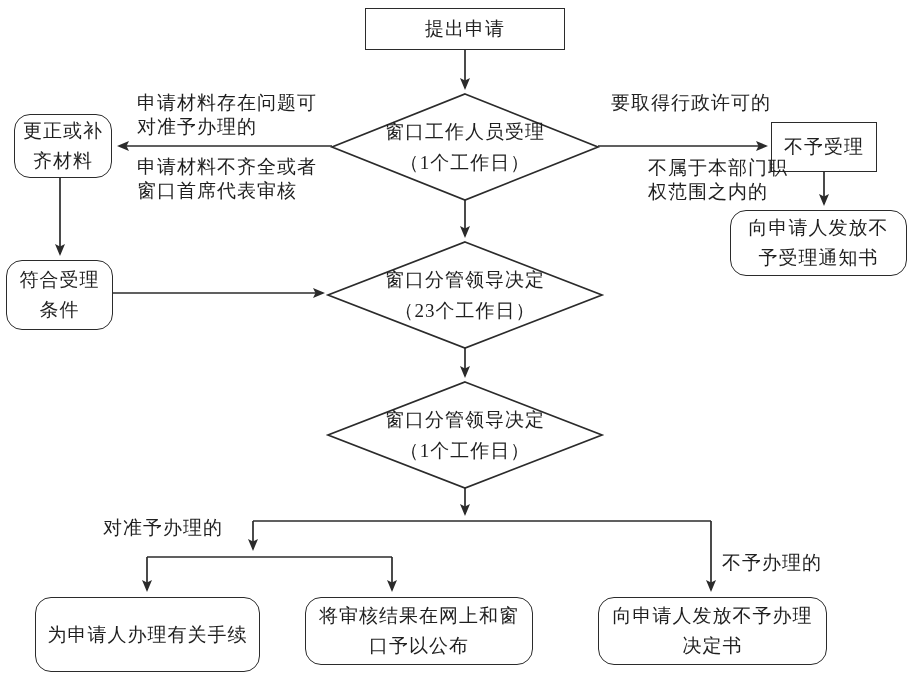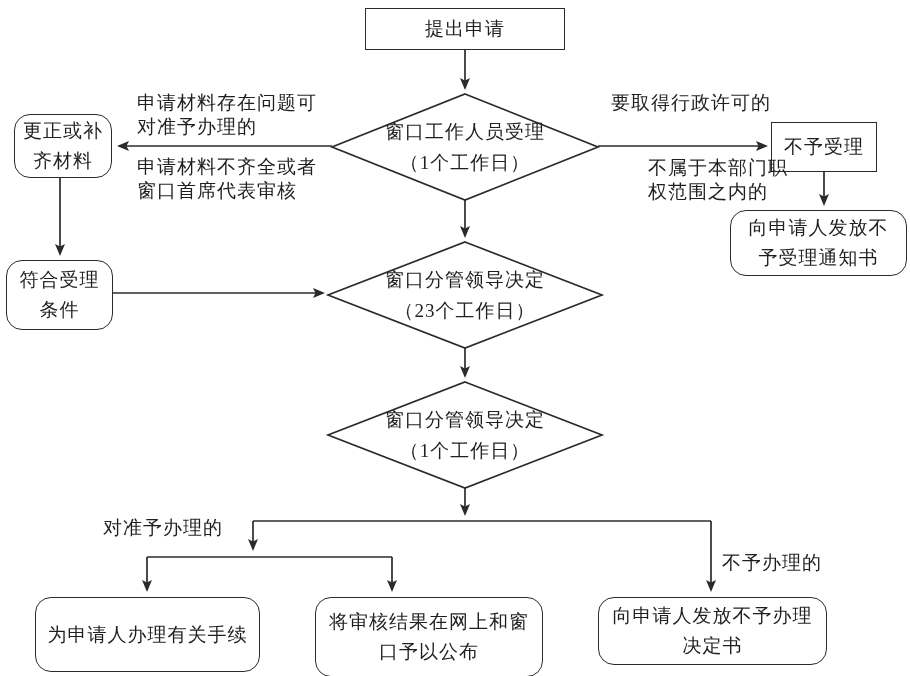--- a/index.html
+++ b/index.html
@@ -83,21 +83,21 @@
 
   <div class="node rounded" style="left:730px;top:210px;width:177px;height:66px">
     <span>向申请人发放不</span>
     <span>予受理通知书</span>
   </div>
 
   <div class="node rounded" style="left:35px;top:597px;width:225px;height:75px">
     <span>为申请人办理有关手续</span>
   </div>
 
-  <div class="node rounded" style="left:315px;top:597px;width:228px;height:80px">
+  <div class="node rounded" style="left:305px;top:597px;width:228px;height:68px">
     <span>将审核结果在网上和窗</span>
     <span>口予以公布</span>
   </div>
 
   <div class="node rounded" style="left:598px;top:597px;width:229px;height:68px">
     <span>向申请人发放不予办理</span>
     <span>决定书</span>
   </div>
 
   <div class="dtext" style="left:345px;top:115px;width:240px;height:64px">

